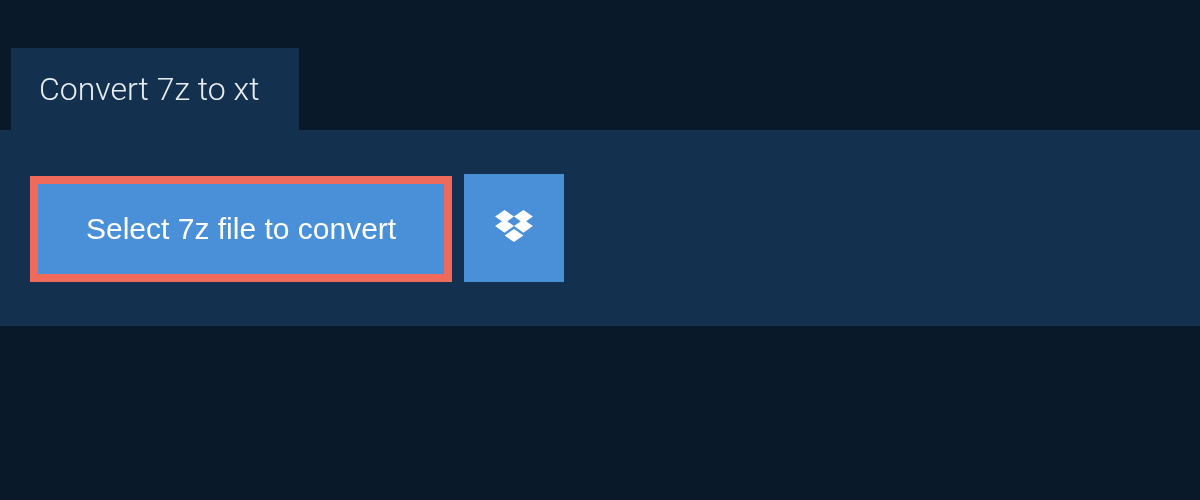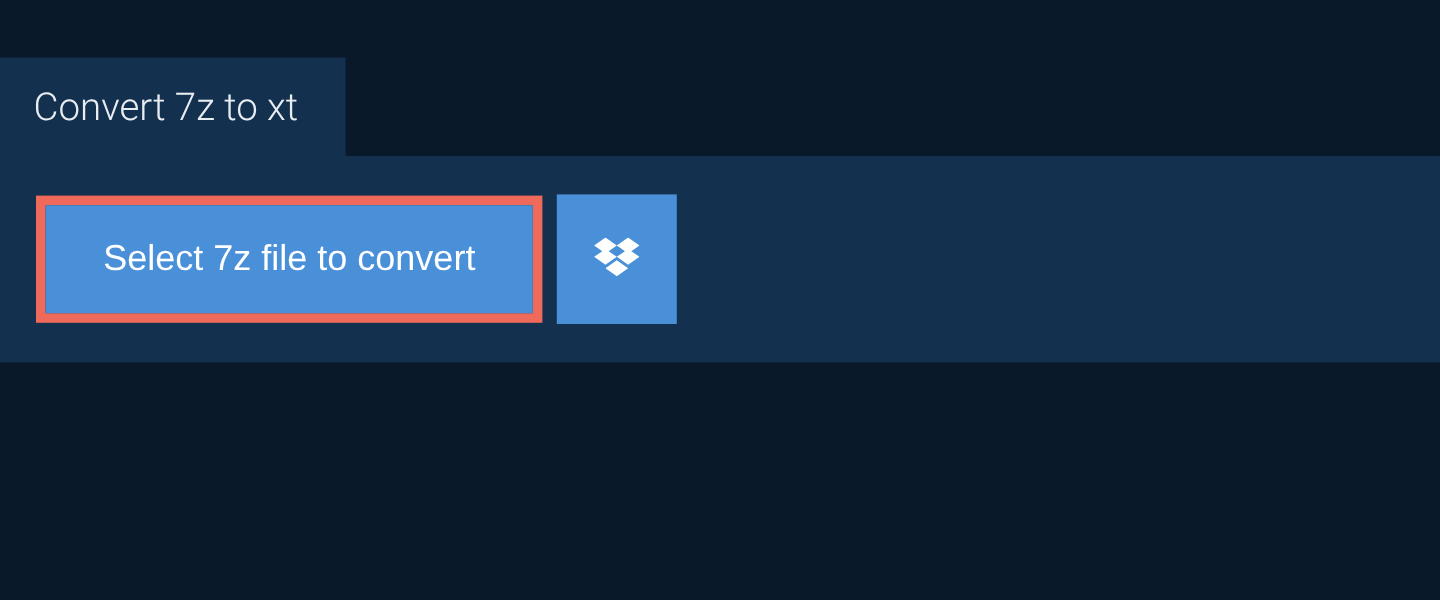--- a/index.html
+++ b/index.html
@@ -12,27 +12,27 @@
       position: relative;
     }
     .tab {
       background: #13304e;
       color: #e8edf2;
       font-size: 32px;
       font-weight: 300;
       padding: 22px 40px 22px 28px;
       display: inline-block;
       margin-top: 48px;
-      margin-left: 0;
+      margin-left: 11px;
     }
     .panel {
       background: #13304e;
-      padding: 32px 30px;
+      padding: 44px 30px;
       display: flex;
-      align-items: center;
+      align-items: flex-end;
       gap: 12px;
     }
     .select-wrap {
       border: 8px solid #ef6a5a;
       display: inline-block;
     }
     .select-button {
       background: #4a90d9;
       color: #fff;
       font-size: 30px;

